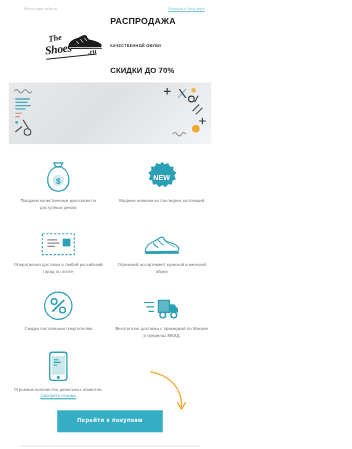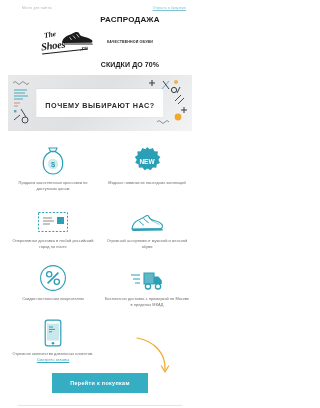--- a/index.html
+++ b/index.html
@@ -59,21 +59,21 @@
     font-style: italic; font-weight: bold;
     font-size: 6.5px; color: #1b1b1b;
     transform: rotate(-7deg);
   }
   .logo-shoe-svg { position: absolute; left: 20px; top: 2px; }
   .logo-rule {
     position: absolute; left: 2px; top: 22px;
     width: 46px; height: 1.2px; background: #1b1b1b;
     transform: rotate(-6deg);
   }
-  .logo-copy { display: flex; flex-direction: column; gap: 16px; align-items: center; }
+  .logo-copy { display: flex; flex-direction: column; gap: 16px; }
   .logo-sale {
     font-size: 8px; font-weight: bold; color: #1b1b1b;
     letter-spacing: .2px; line-height: 9px;
   }
   .logo-sub {
     font-size: 3.6px; font-weight: bold; color: #2e2e2e;
     letter-spacing: .15px; line-height: 5px;
   }
   .logo-disc {
     font-size: 7px; font-weight: bold; color: #1b1b1b;
@@ -200,23 +200,20 @@
       <path d="M17 12 l7-8" stroke="#7fb8cc" stroke-width="1.1" fill="none"></path>
       <path d="M18 4 l6 8" stroke="#3a3c40" stroke-width="1" fill="none"></path>
       <circle cx="31" cy="5" r="2" fill="#f0a830" opacity=".85"></circle>
       <circle cx="29" cy="13" r="2.6" stroke="#3a3c40" stroke-width="1" fill="none"></circle>
       <path d="M35 10 l-3 6" stroke="#3a3c40" stroke-width="1" fill="none"></path>
       <path d="M30 24 l6-6 M33 27 l6-6" stroke="#4a4c50" stroke-width="1" fill="none"></path>
       <path d="M36 33 h6 M39 30 v6" stroke="#3a3c40" stroke-width="1" fill="none"></path>
       <circle cx="33" cy="40" r="3.4" fill="#f0a830"></circle>
       <path d="M12 45 q2-3 4 0 t4 0 t4 0" stroke="#8d8f93" stroke-width="1" fill="none"></path>
     </svg>
-    <div class="hero-plate">
-      <span class="hero-title">ПОЧЕМУ ВЫБИРАЮТ НАС?</span>
-    </div>
   </div>
 
   <div class="features">
 
     <div class="feature">
       <div class="feature-icon">
         <svg width="26" height="30" viewBox="0 0 26 30">
           <path d="M9 2 h8 l-1.6 3.4 h-4.8 Z" stroke="#2b9fb5" stroke-width="1.1" fill="none"></path>
           <path d="M10.6 5.6 C6 8 2.6 13 3.4 19.4 C4 24.6 8 28 13 28 C18 28 22 24.6 22.6 19.4
                    C23.4 13 20 8 15.4 5.6 Z" stroke="#2b9fb5" stroke-width="1.2" fill="none"></path>

